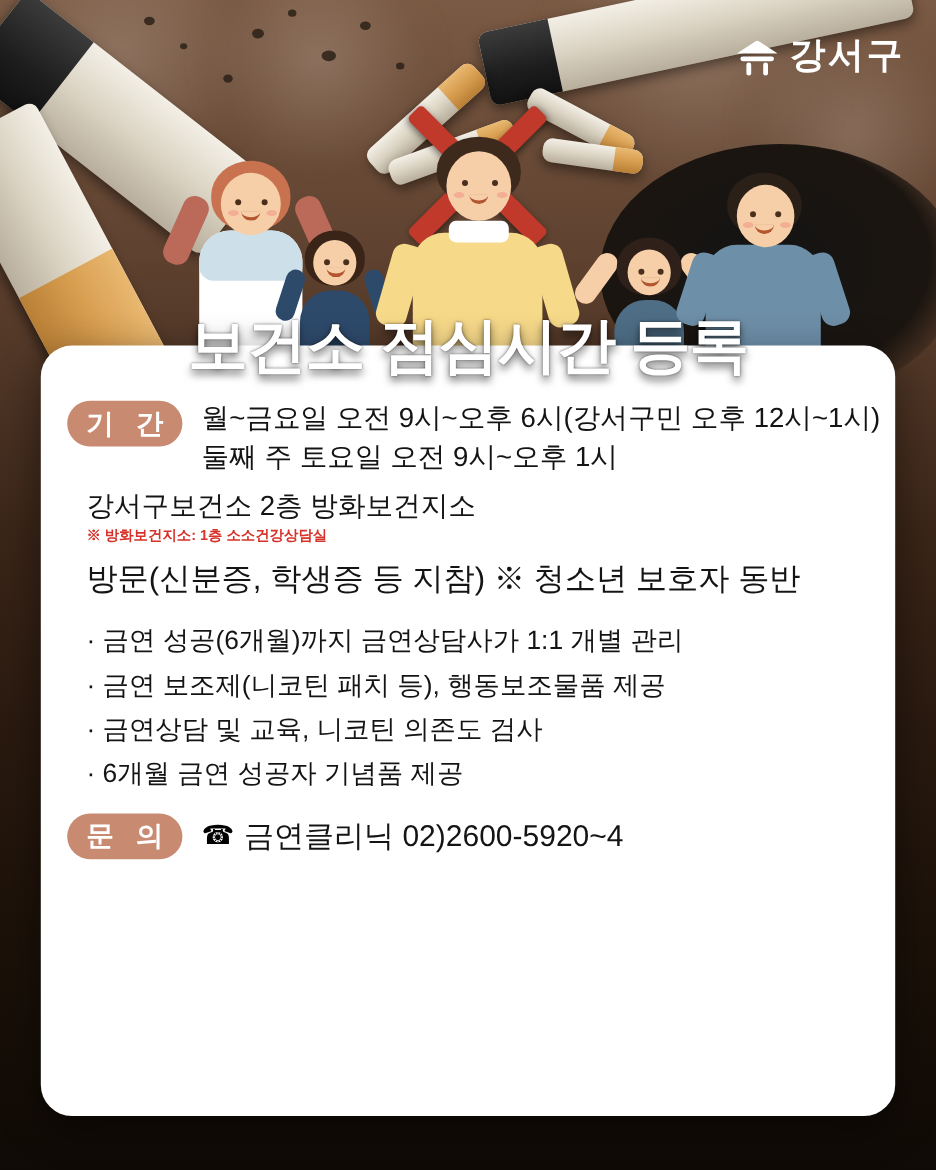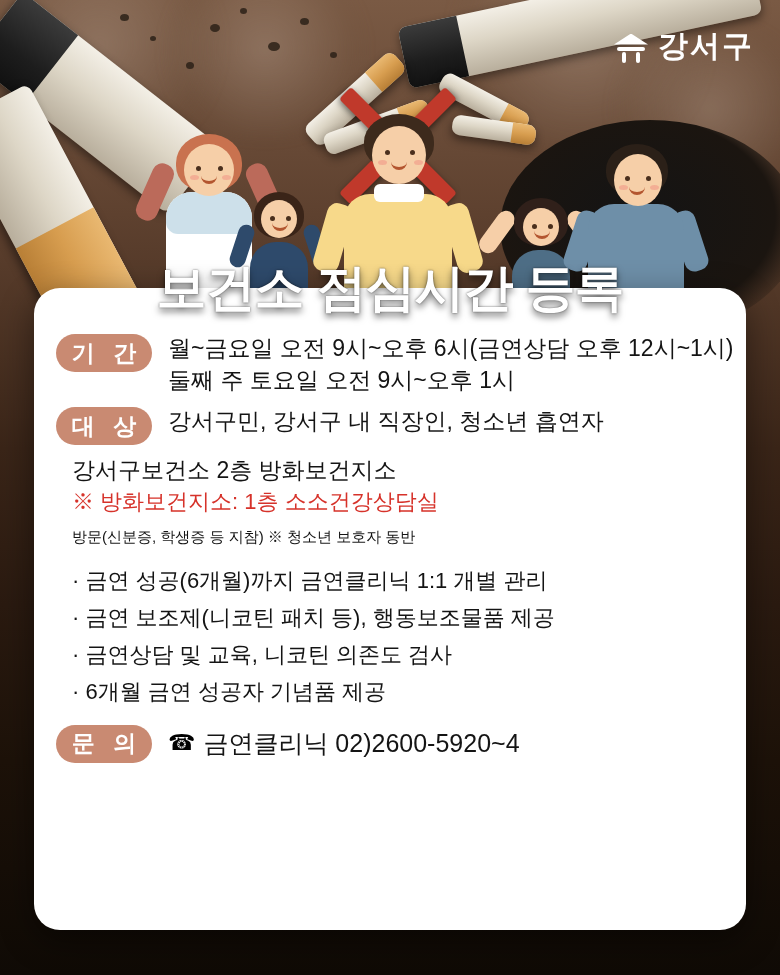--- a/index.html
+++ b/index.html
@@ -121,21 +121,21 @@
     letter-spacing: 6px; text-indent: 6px;
     margin-top: 2px;
   }
   .row-body { margin-left: 16px; padding-top: 1px; }
   .line {
     font-size: 23px; color: #141414; line-height: 1.38; white-space: nowrap;
   }
   .note {
     font-size: 18px; color: #d6322a; line-height: 1.5; white-space: nowrap;
   }
-  .sub { font-size: 22px; color: #d6322a; }
+  .sub { font-size: 12px; color: #d6322a; font-weight: bold; }
   .content-line { font-size: 22px; color: #141414; line-height: 1.68; white-space: nowrap; }
   .phone-line { font-size: 25px; color: #141414; font-weight: 500; }
   .phone-ico { font-size: 22px; }
 </style>
 </head>
 <body>
 
 <div class="poster">
 
   <div class="photo-zone">
@@ -261,48 +261,42 @@
 
   <div class="card"></div>
 
   <div class="main-title">보건소 점심시간 등록</div>
 
   <div class="rows">
 
     <div class="row">
       <div class="tag">기 간</div>
       <div class="row-body">
-        <div class="line">월~금요일 오전 9시~오후 6시(금연상담 오후 12시~1시)</div>
+        <div class="line">월~금요일 오전 9시~오후 6시(강서구민 오후 12시~1시)</div>
         <div class="line">둘째 주 토요일 오전 9시~오후 1시</div>
       </div>
     </div>
 
-    <div class="row" style="margin-top:4px;">
-      <div class="tag">대 상</div>
-      <div class="row-body">
-        <div class="line">강서구민, 강서구 내 직장인, 청소년 흡연자</div>
-      </div>
-    </div>
 
     <div class="row" style="margin-top:6px;">
       <div class="row-body">
         <div class="line">강서구보건소 2층 방화보건지소</div>
         <div class="sub">※ 방화보건지소: 1층 소소건강상담실</div>
       </div>
     </div>
 
     <div class="row" style="margin-top:8px;">
       <div class="row-body">
-        <div class="line" style="font-size:15px;">방문(신분증, 학생증 등 지참) ※ 청소년 보호자 동반</div>
+        <div class="line" style="font-size:26px;">방문(신분증, 학생증 등 지참) ※ 청소년 보호자 동반</div>
       </div>
     </div>
 
     <div class="row" style="margin-top:14px;">
       <div class="row-body">
-        <div class="content-line">· 금연 성공(6개월)까지 금연클리닉 1:1 개별 관리</div>
+        <div class="content-line">· 금연 성공(6개월)까지 금연상담사가 1:1 개별 관리</div>
         <div class="content-line">· 금연 보조제(니코틴 패치 등), 행동보조물품 제공</div>
         <div class="content-line">· 금연상담 및 교육, 니코틴 의존도 검사</div>
         <div class="content-line">· 6개월 금연 성공자 기념품 제공</div>
       </div>
     </div>
 
     <div class="row" style="margin-top:12px; align-items:center;">
       <div class="tag">문 의</div>
       <div class="row-body" style="display:flex; align-items:center; gap:8px;">
         <span class="phone-ico">☎</span>

